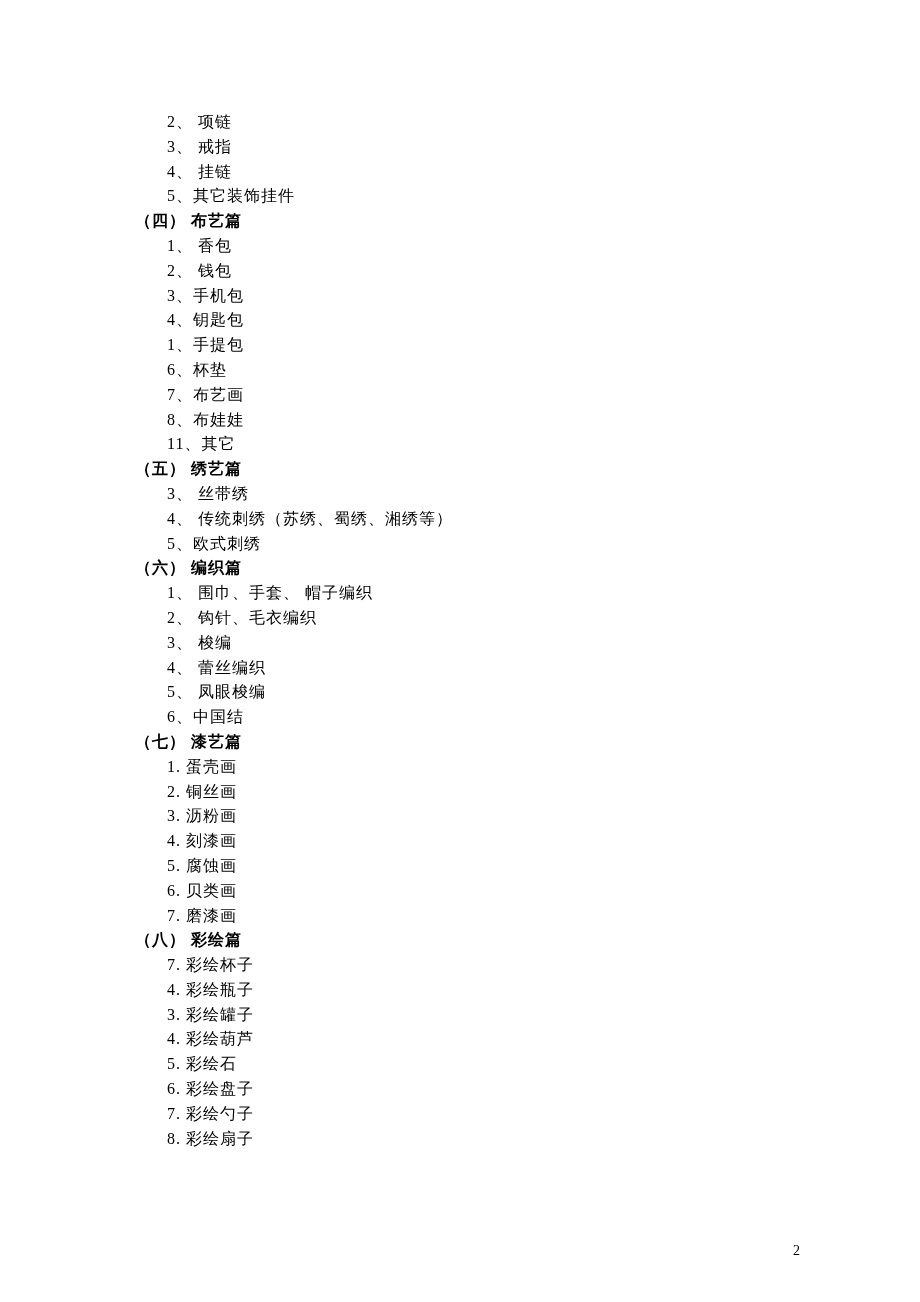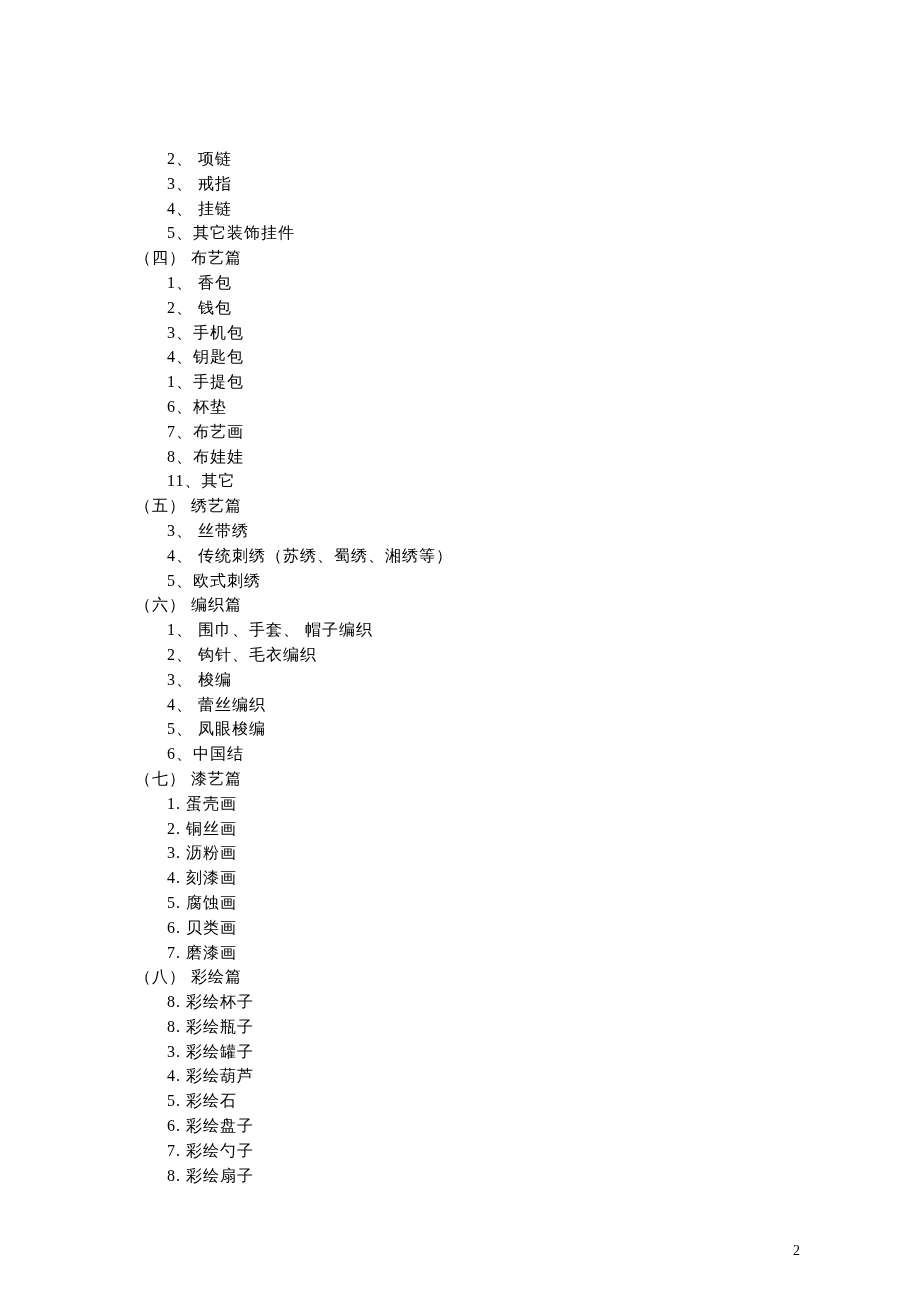--- a/index.html
+++ b/index.html
@@ -9,25 +9,24 @@
     font-family: "SimSun", "宋体", serif;
     width: 920px;
     height: 1302px;
     position: relative;
     color: #000;
     font-size: 16px;
     line-height: 1.55;
   }
   .page {
     padding: 110px 120px 0 135px;
-    margin-top: 37px;
   }
   .section-heading {
     margin: 0;
-    font-weight: normal;
+    font-weight: bold;
     letter-spacing: 1px;
   }
   .item {
     margin: 0;
     padding-left: 32px;
     letter-spacing: 1px;
   }
   .page-number {
     position: absolute;
     bottom: 40px;
@@ -67,22 +66,22 @@
       <p class="item">6、中国结</p>
       <p class="section-heading">（七）  漆艺篇</p>
       <p class="item">1.    蛋壳画</p>
       <p class="item">2.    铜丝画</p>
       <p class="item">3.    沥粉画</p>
       <p class="item">4.    刻漆画</p>
       <p class="item">5.    腐蚀画</p>
       <p class="item">6.    贝类画</p>
       <p class="item">7.    磨漆画</p>
       <p class="section-heading">（八）  彩绘篇</p>
-      <p class="item">8.    彩绘杯子</p>
-      <p class="item">8.    彩绘瓶子</p>
+      <p class="item">7.    彩绘杯子</p>
+      <p class="item">4.    彩绘瓶子</p>
       <p class="item">3.    彩绘罐子</p>
       <p class="item">4.    彩绘葫芦</p>
       <p class="item">5.    彩绘石</p>
       <p class="item">6.    彩绘盘子</p>
       <p class="item">7.    彩绘勺子</p>
       <p class="item">8.    彩绘扇子</p>
     </div>
 </div>
 <div class="page-number">2</div>
 

